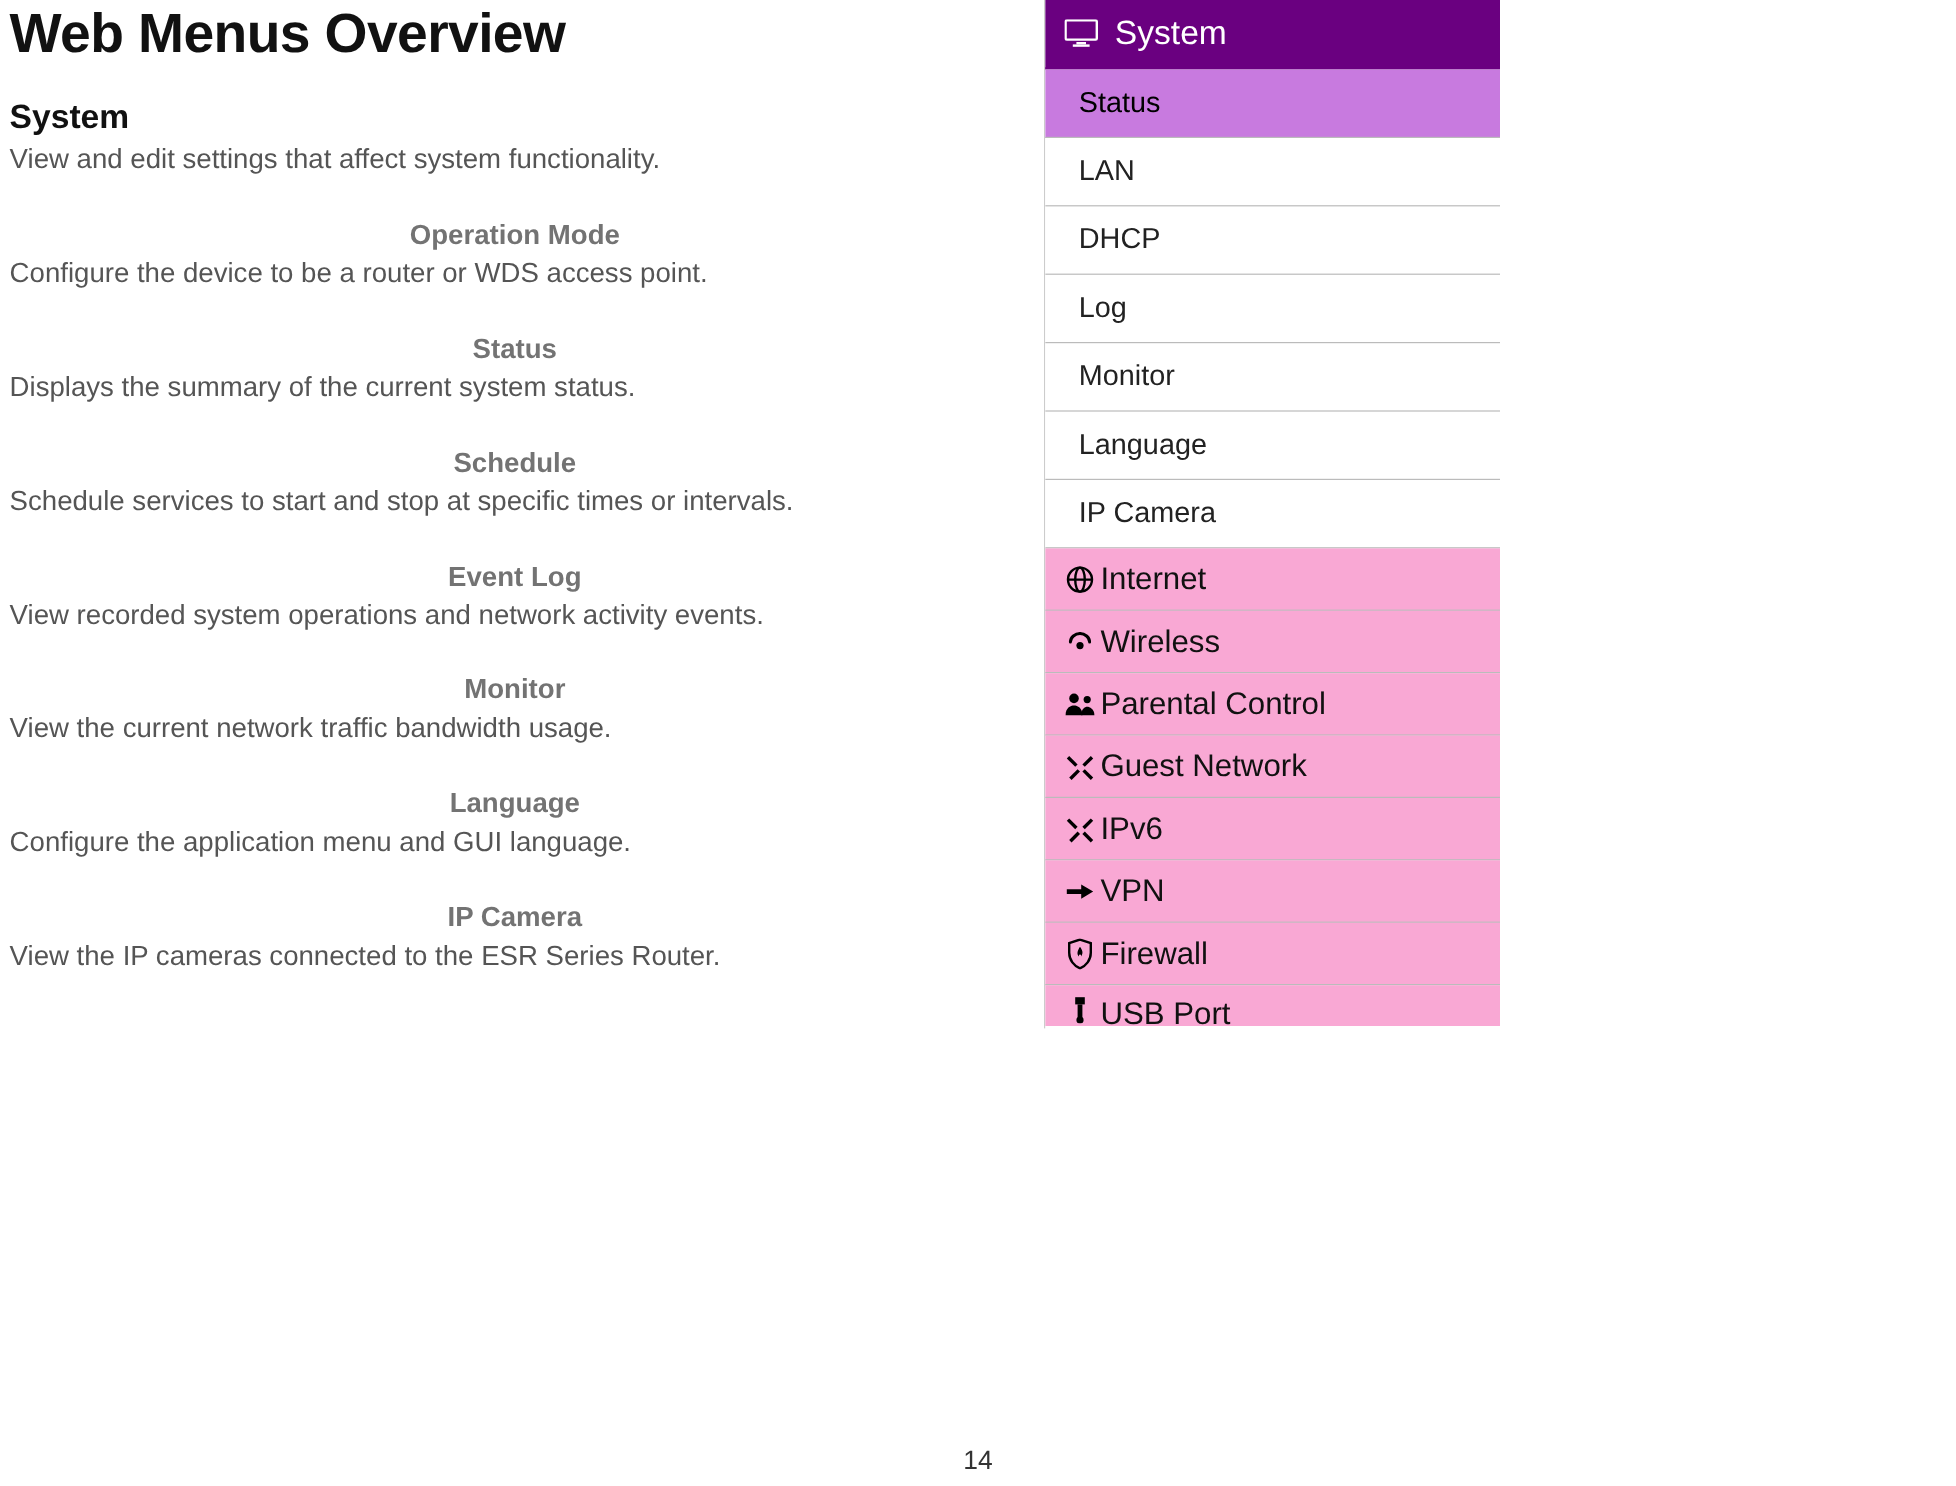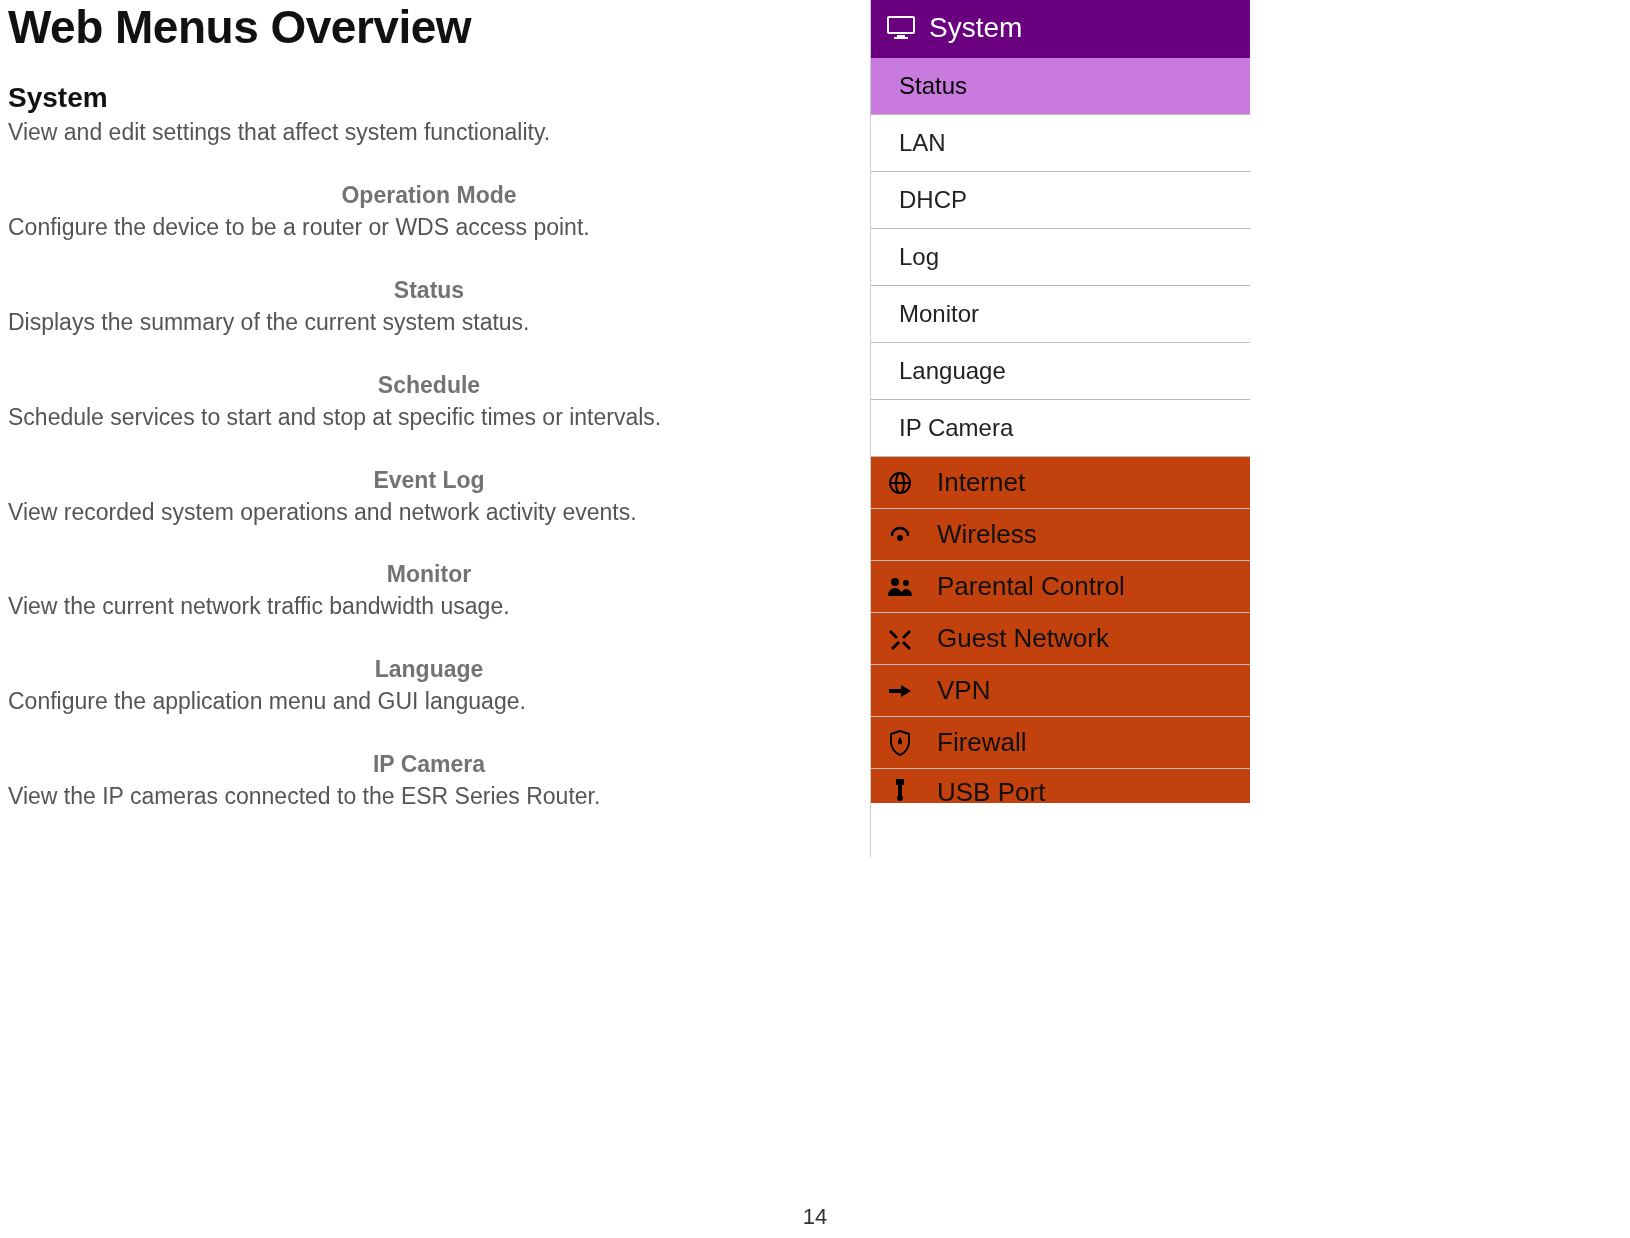--- a/index.html
+++ b/index.html
@@ -90,27 +90,27 @@
     border-bottom: 1px solid #bbb;
     cursor: pointer;
   }
   .subitem.active {
     background: #c87adf;
     color: #000;
   }
   .cat-item {
     display: flex;
     align-items: center;
-    gap: 22px;
+    gap: 2px;
     font-size: 26px;
     color: #111;
     padding: 10px 14px;
     border-bottom: 1px solid #bbb;
     cursor: pointer;
-    background: #c2410c;
+    background: #f9a8d4;
   }
   .cat-item .icon {
     width: 30px;
     display: inline-flex;
     align-items: center;
     justify-content: center;
   }
   .cat-item.cut {
     border-bottom: none;
     height: 34px;
@@ -237,20 +237,31 @@
         <svg width="24" height="24" viewBox="0 0 24 24" fill="#000">
           <path d="M3 21 L10 14 L12 16 L5 23 Z"></path>
           <path d="M14 10 L21 3 L23 5 L16 12 Z"></path>
           <path d="M3 3 L10 10 L8 12 L1 5 Z"></path>
           <path d="M16 14 L23 21 L21 23 L14 16 Z"></path>
         </svg>
       </span>
       <span>Guest Network</span>
     </div>
 
+    <div class="cat-item">
+      <span class="icon">
+        <svg width="24" height="24" viewBox="0 0 24 24" fill="#000">
+          <path d="M3 21 L10 14 L12 16 L5 23 Z"></path>
+          <path d="M14 10 L21 3 L23 5 L16 12 Z"></path>
+          <path d="M3 3 L10 10 L8 12 L1 5 Z"></path>
+          <path d="M16 14 L23 21 L21 23 L14 16 Z"></path>
+        </svg>
+      </span>
+      <span>IPv6</span>
+    </div>
 
     <div class="cat-item">
       <span class="icon">
         <svg width="26" height="20" viewBox="0 0 26 20" fill="#000">
           <path d="M2 8 H14 V4 L24 10 L14 16 V12 H2 Z"></path>
         </svg>
       </span>
       <span>VPN</span>
     </div>
 

